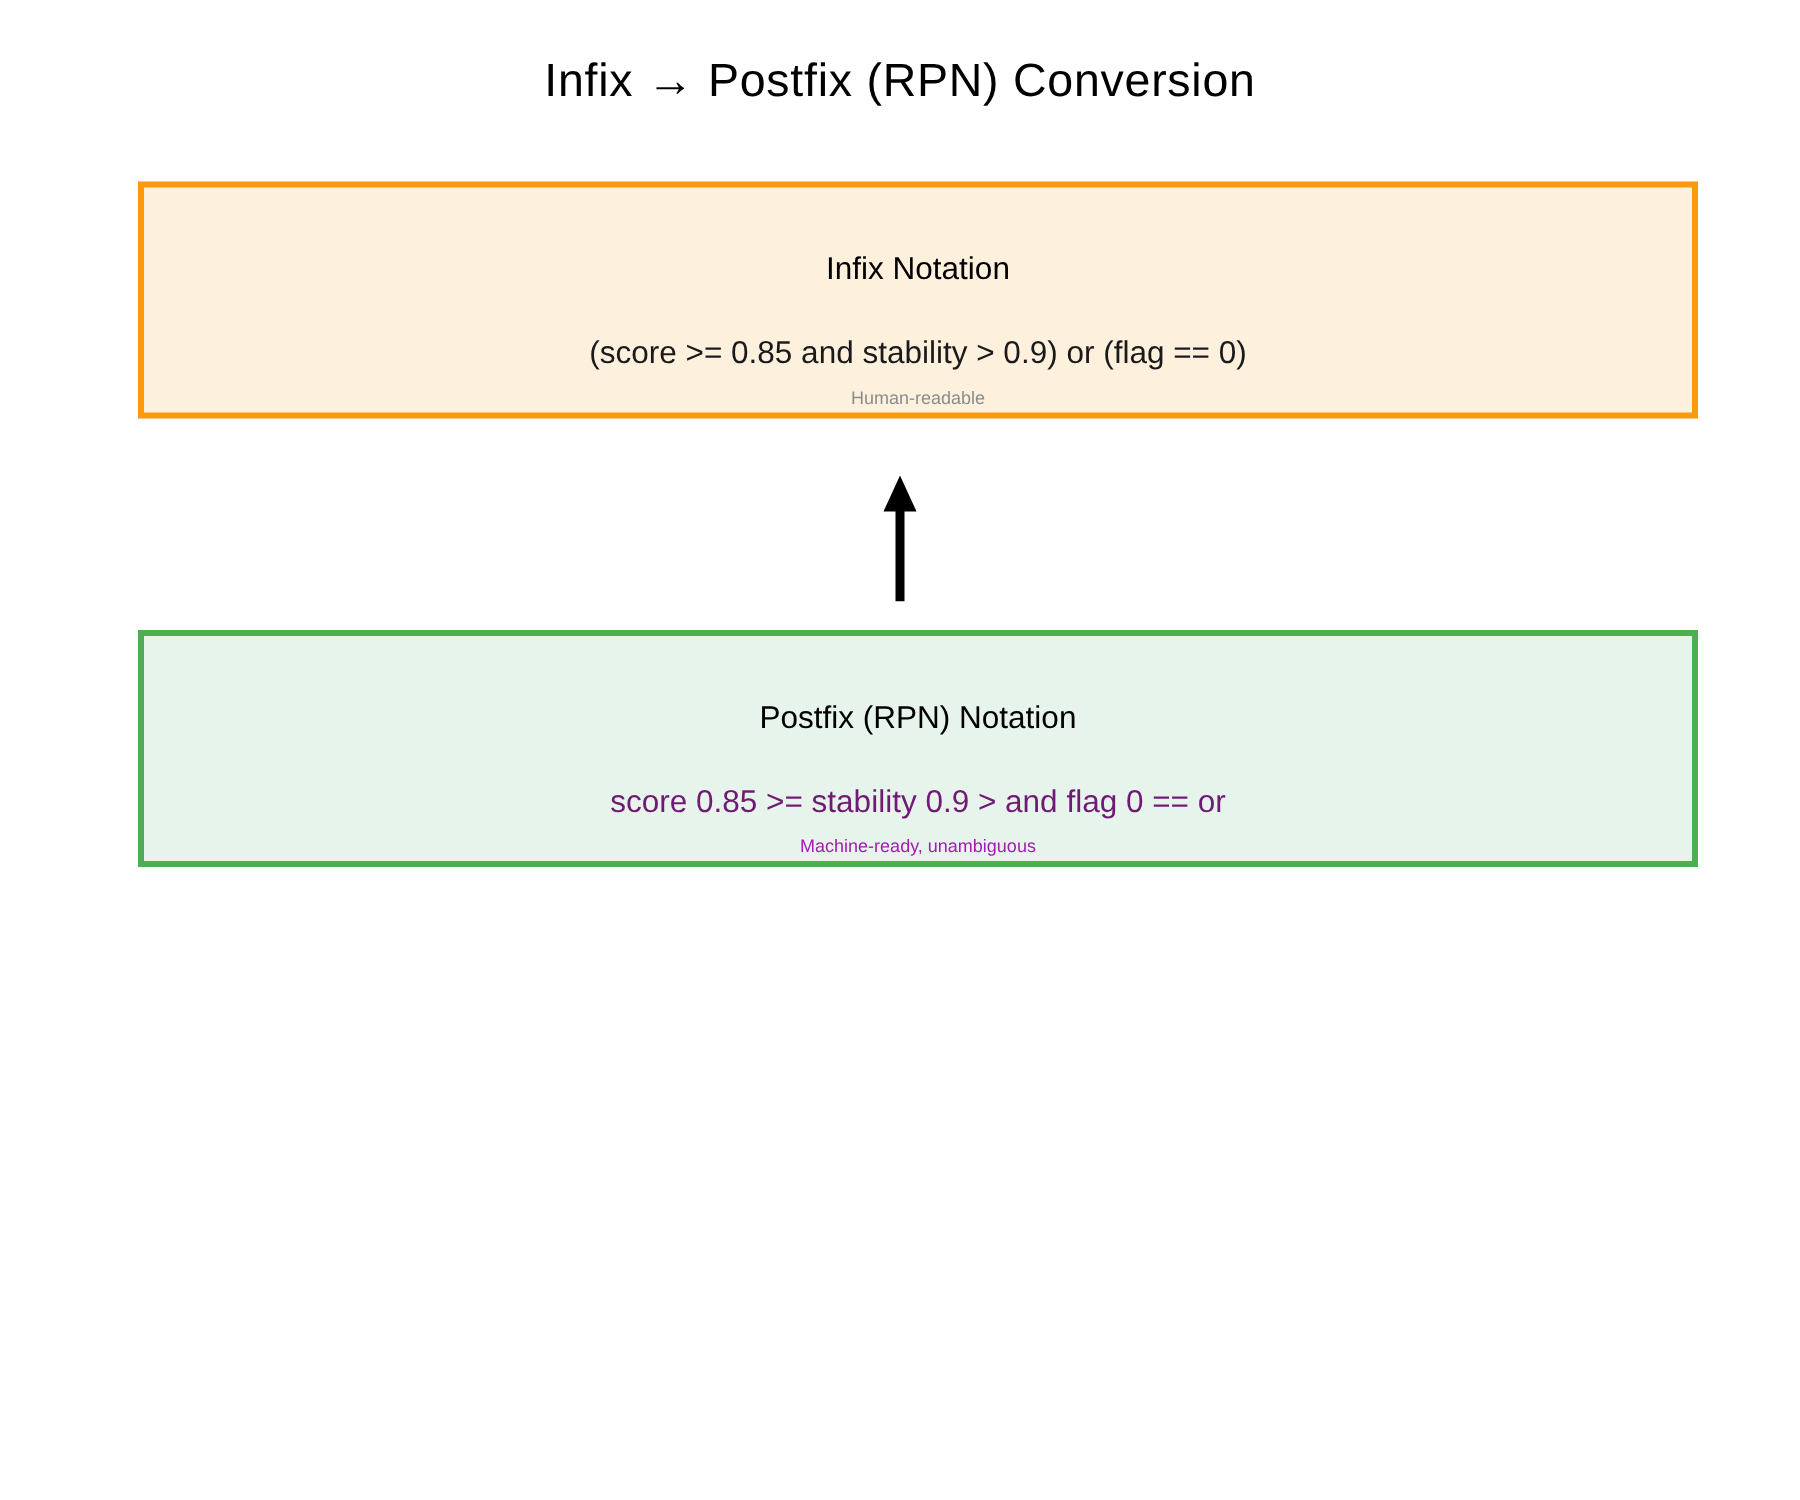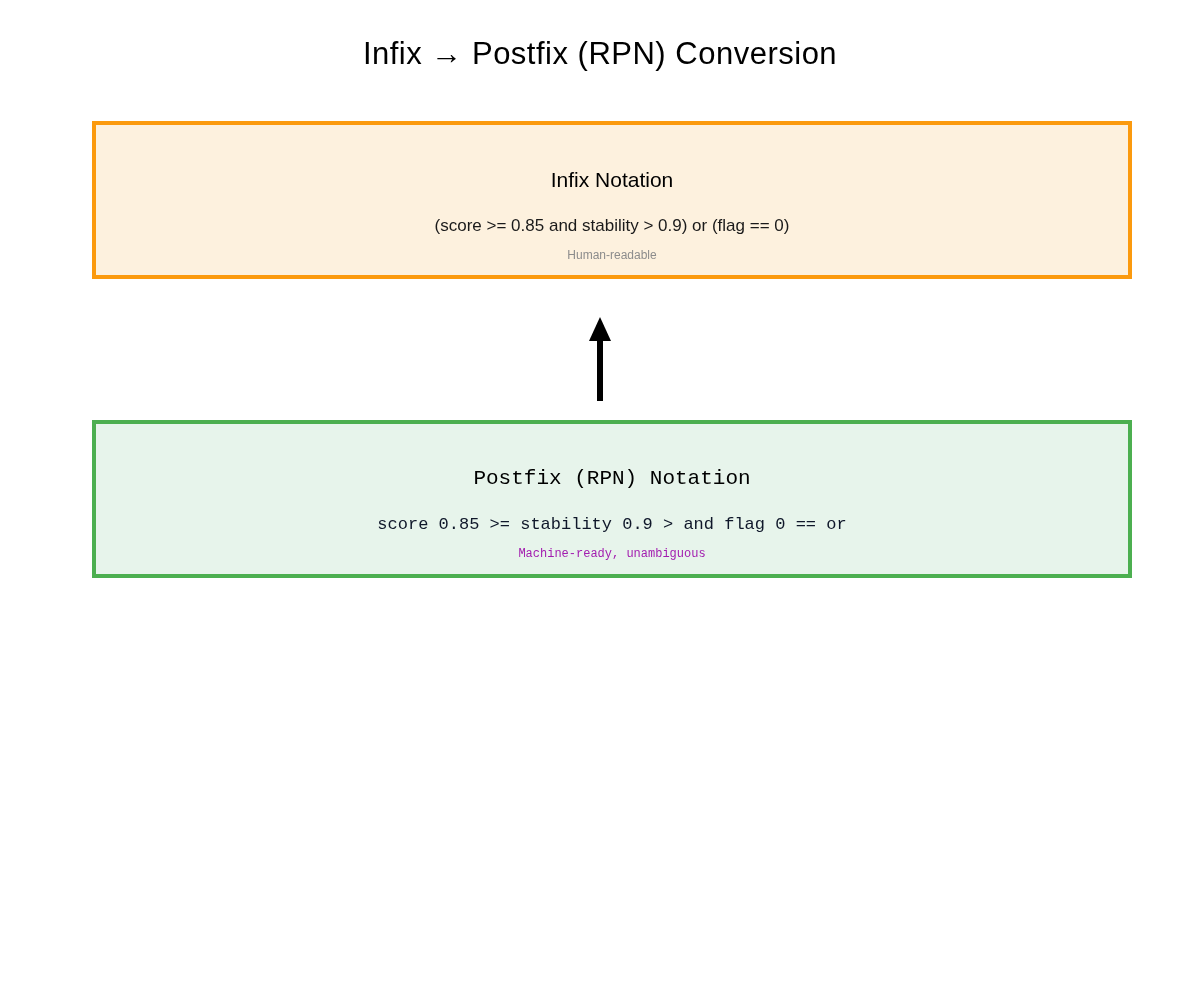--- a/index.html
+++ b/index.html
@@ -32,30 +32,30 @@
     height: 158px;
     border-style: solid;
     border-width: 4px;
     display: flex;
     flex-direction: column;
     align-items: center;
     justify-content: flex-start;
     text-align: center;
   }
   .box-infix  { top: 121px; }
-  .box-postfix{ top: 420px; font-family: Liberation Mono, monospace; }
+  .box-postfix{ top: 420px; }
   .box-heading {
     margin-top: 42px;
     font-size: 21px;
     line-height: 26px;
     color: #000000;
   }
   .box-expression {
-    margin-top: 22px;
-    font-size: 17px;
+    margin-top: 32px;
+    font-size: 21px;
     line-height: 22px;
     color: #1a1a1a;
   }
   .box-caption {
     margin-top: 8px;
     font-size: 12px;
     line-height: 20px;
   }
   .arrow-wrap {
     position: absolute;
@@ -81,17 +81,17 @@
 
   <div class="arrow-wrap">
     <svg width="24" height="84" viewBox="0 0 24 84" xmlns="http://www.w3.org/2000/svg">
       <polygon points="12,0 23,24 1,24" fill="#000000"></polygon>
       <rect x="9" y="22" width="6" height="62" fill="#000000"></rect>
     </svg>
   </div>
 
   <div class="notation-box box-postfix" style="border-color: rgb(76, 175, 80); background-color: rgb(231, 244, 235);">
     <div class="box-heading">Postfix (RPN) Notation</div>
-    <div class="box-expression" style="color: #0f172a;">score 0.85 &gt;= stability 0.9 &gt; and flag 0 == or</div>
+    <div class="box-expression" style="color: #701a75;">score 0.85 &gt;= stability 0.9 &gt; and flag 0 == or</div>
     <div class="box-caption" style="color: #a21caf;">Machine-ready, unambiguous</div>
   </div>
 
 </div>
 
 </body></html>

